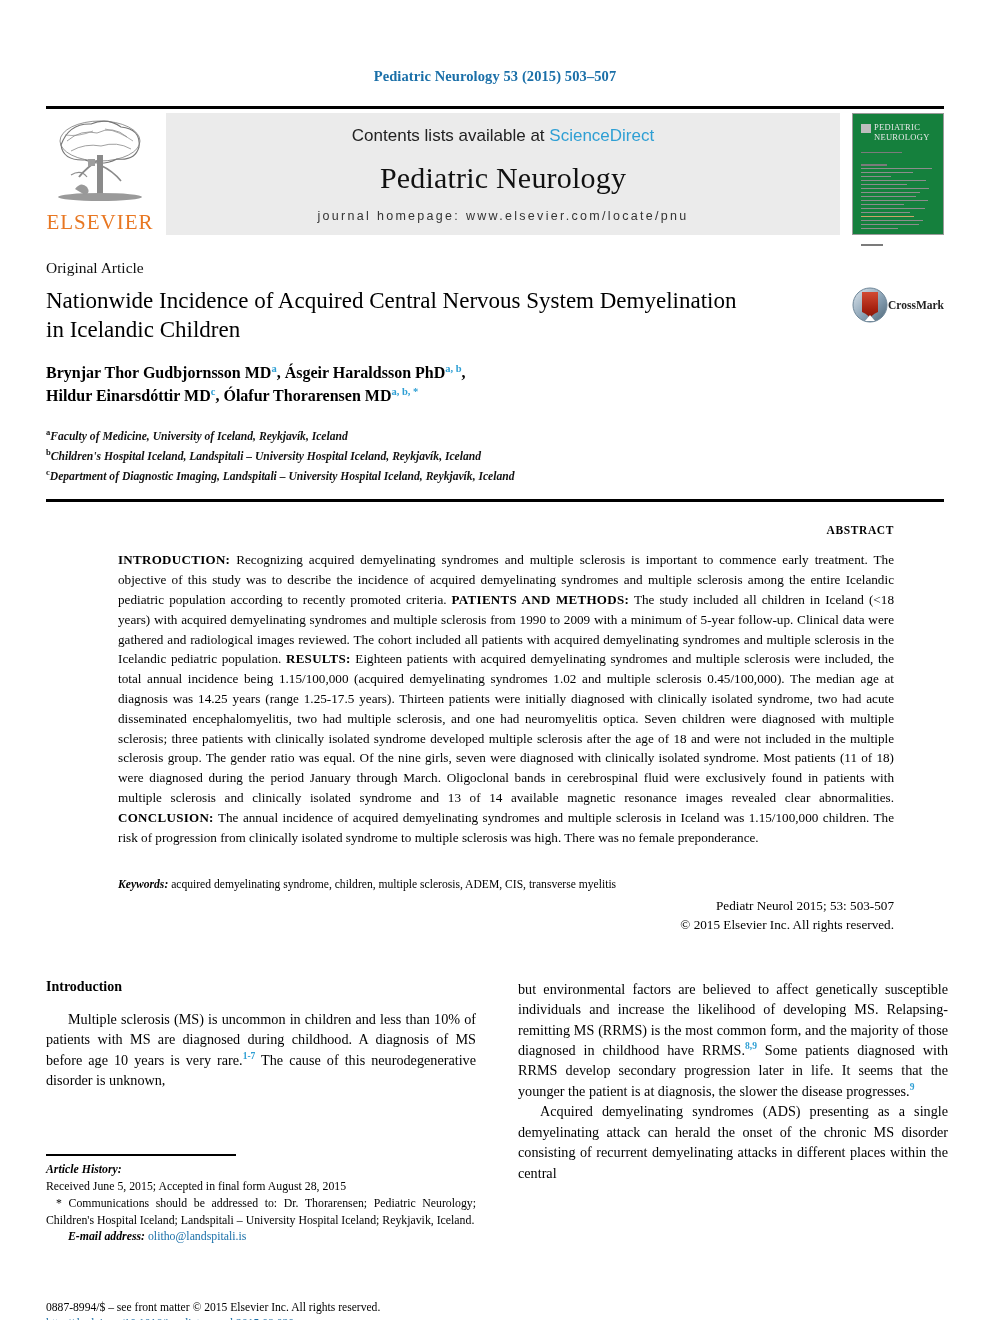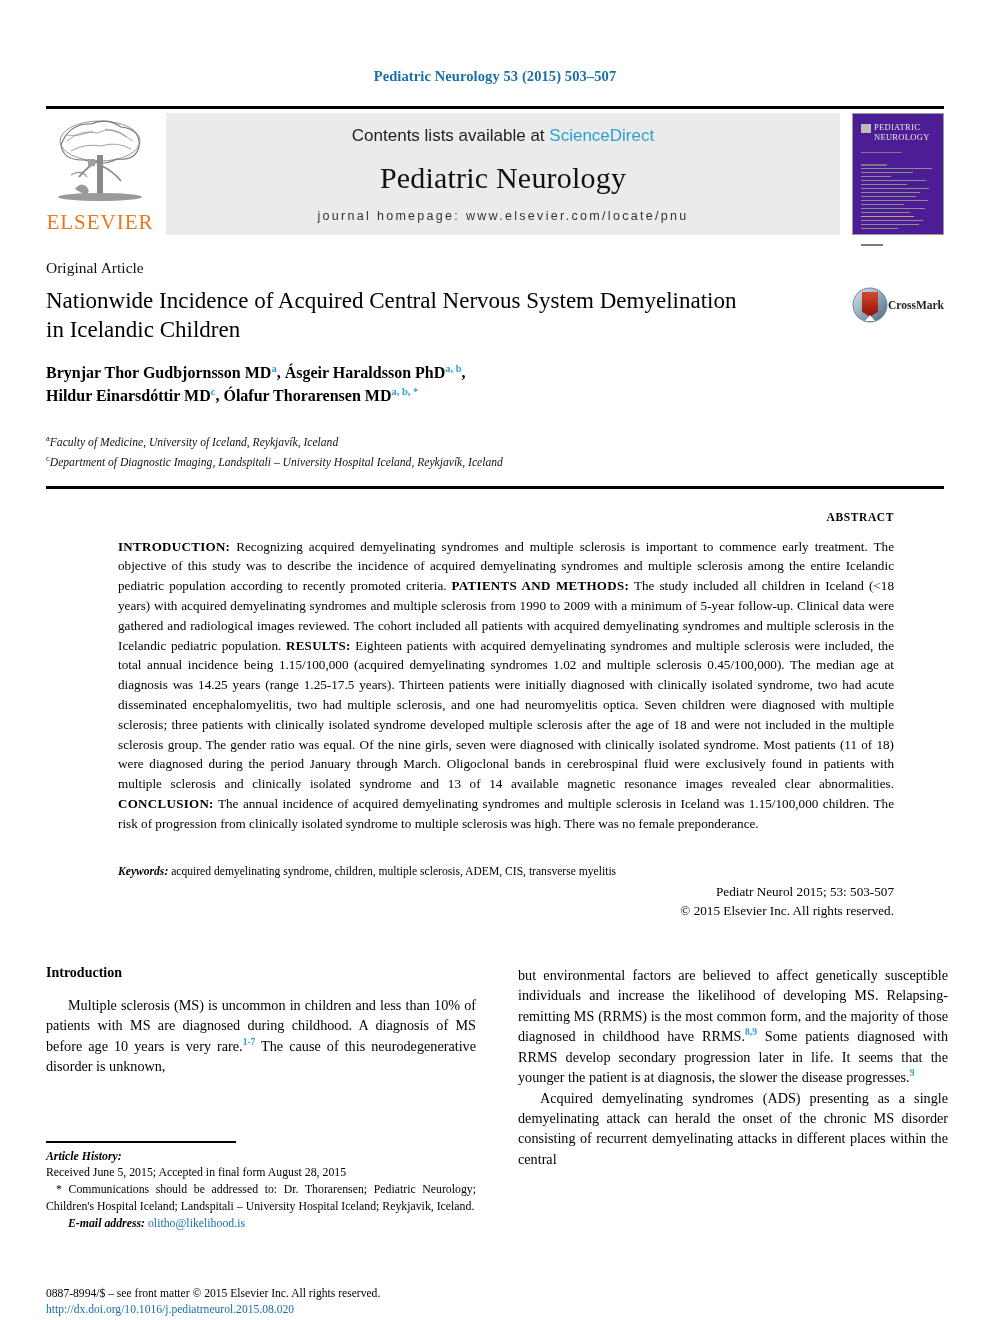--- a/index.html
+++ b/index.html
@@ -91,21 +91,21 @@
   }
   .homepage-line {
     font-family: "Liberation Sans", sans-serif;
     font-size: 12.5px;
     color: #333;
     letter-spacing: 2.3px;
   }
   .cover-thumb {
     width: 92px;
     flex: 0 0 92px;
-    background: #4c1d95;
+    background: #15803d;
     border: 1px solid #9a9a9a;
     box-sizing: border-box;
     padding: 9px 8px;
     position: relative;
   }
   .cover-title {
     color: #e8e8e8;
     font-family: "Liberation Serif", serif;
     font-size: 8.5px;
     line-height: 1.15;
@@ -147,26 +147,27 @@
   .authors {
     font-family: "Liberation Serif", serif;
     font-weight: bold;
     font-size: 16px;
     line-height: 1.45;
     color: #000;
     max-width: 700px;
   }
   .authors sup { color: #2e9fd4; font-size: 10.5px; font-weight: bold; }
   .affils {
-    margin-top: 24px;
+    margin-top: 18px;
     font-family: "Liberation Serif", serif;
     font-style: italic;
     font-size: 11.6px;
     line-height: 1.55;
     color: #111;
+    font-weight: bold;
   }
   .affils sup { font-style: normal; font-size: 8.5px; }
 
   .crossmark {
     position: absolute;
     right: 0;
     top: 28px;
     display: flex;
     align-items: center;
   }
@@ -353,20 +354,21 @@
     <div class="kicker">Original Article</div>
     <h1 class="article-title">Nationwide Incidence of Acquired Central Nervous System Demyelination in Icelandic Children</h1>
 
     <div class="authors">
       <div><span>Brynjar Thor Gudbjornsson MD</span><sup>a</sup><span>, Ásgeir Haraldsson PhD</span><sup>a, b</sup><span>,</span></div>
       <div><span>Hildur Einarsdóttir MD</span><sup>c</sup><span>, Ólafur Thorarensen MD</span><sup>a, b, *</sup></div>
     </div>
 
     <div class="affils">
       <div><sup>a</sup><span>Faculty of Medicine, University of Iceland, Reykjavík, Iceland</span></div>
+      <div><sup>b</sup><span>Children's Hospital Iceland, Landspitali – University Hospital Iceland, Reykjavík, Iceland</span></div>
       <div><sup>c</sup><span>Department of Diagnostic Imaging, Landspitali – University Hospital Iceland, Reykjavík, Iceland</span></div>
     </div>
 
     <div class="crossmark">
       <svg width="36" height="36" viewBox="0 0 36 36">
         <defs>
           <linearGradient id="cmb" x1="0" y1="0" x2="1" y2="1">
             <stop offset="0%" stop-color="#dfe7ee"></stop>
             <stop offset="55%" stop-color="#8aa2b5"></stop>
             <stop offset="100%" stop-color="#4d6577"></stop>
@@ -404,21 +406,21 @@
       <div class="sec-head">Introduction</div>
       <p class="body-p indent"><span>Multiple sclerosis (MS) is uncommon in children and less than 10% of patients with MS are diagnosed during childhood. A diagnosis of MS before age 10 years is very rare.</span><sup class="ref">1-7</sup><span> The cause of this neurodegenerative disorder is unknown,</span></p>
 
       <div class="footnote-block">
         <div class="foot-rule"></div>
         <div class="foot-text">
           <div class="ital">Article History:</div>
           <div>Received June 5, 2015; Accepted in final form August 28, 2015</div>
         </div>
         <div class="foot-text" style="text-indent:10px;">* Communications should be addressed to: Dr. Thorarensen; Pediatric Neurology; Children's Hospital Iceland; Landspitali – University Hospital Iceland; Reykjavik, Iceland.</div>
-        <div class="foot-text" style="text-indent:22px;"><span class="email-label">E-mail address:</span> <span class="link">olitho@likelihood.is</span></div>
+        <div class="foot-text" style="text-indent:22px;"><span class="email-label">E-mail address:</span> <span class="link">olitho@landspitali.is</span></div>
       </div>
 
       <div class="issn-block">
         <div>0887-8994/$ – see front matter © 2015 Elsevier Inc. All rights reserved.</div>
         <div class="doi-line">http://dx.doi.org/10.1016/j.pediatrneurol.2015.08.020</div>
       </div>
     </div>
 
     <div class="col">
       <p class="body-p"><span>but environmental factors are believed to affect genetically susceptible individuals and increase the likelihood of developing MS. Relapsing-remitting MS (RRMS) is the most common form, and the majority of those diagnosed in childhood have RRMS.</span><sup class="ref">8,9</sup><span> Some patients diagnosed with RRMS develop secondary progression later in life. It seems that the younger the patient is at diagnosis, the slower the disease progresses.</span><sup class="ref">9</sup></p>

